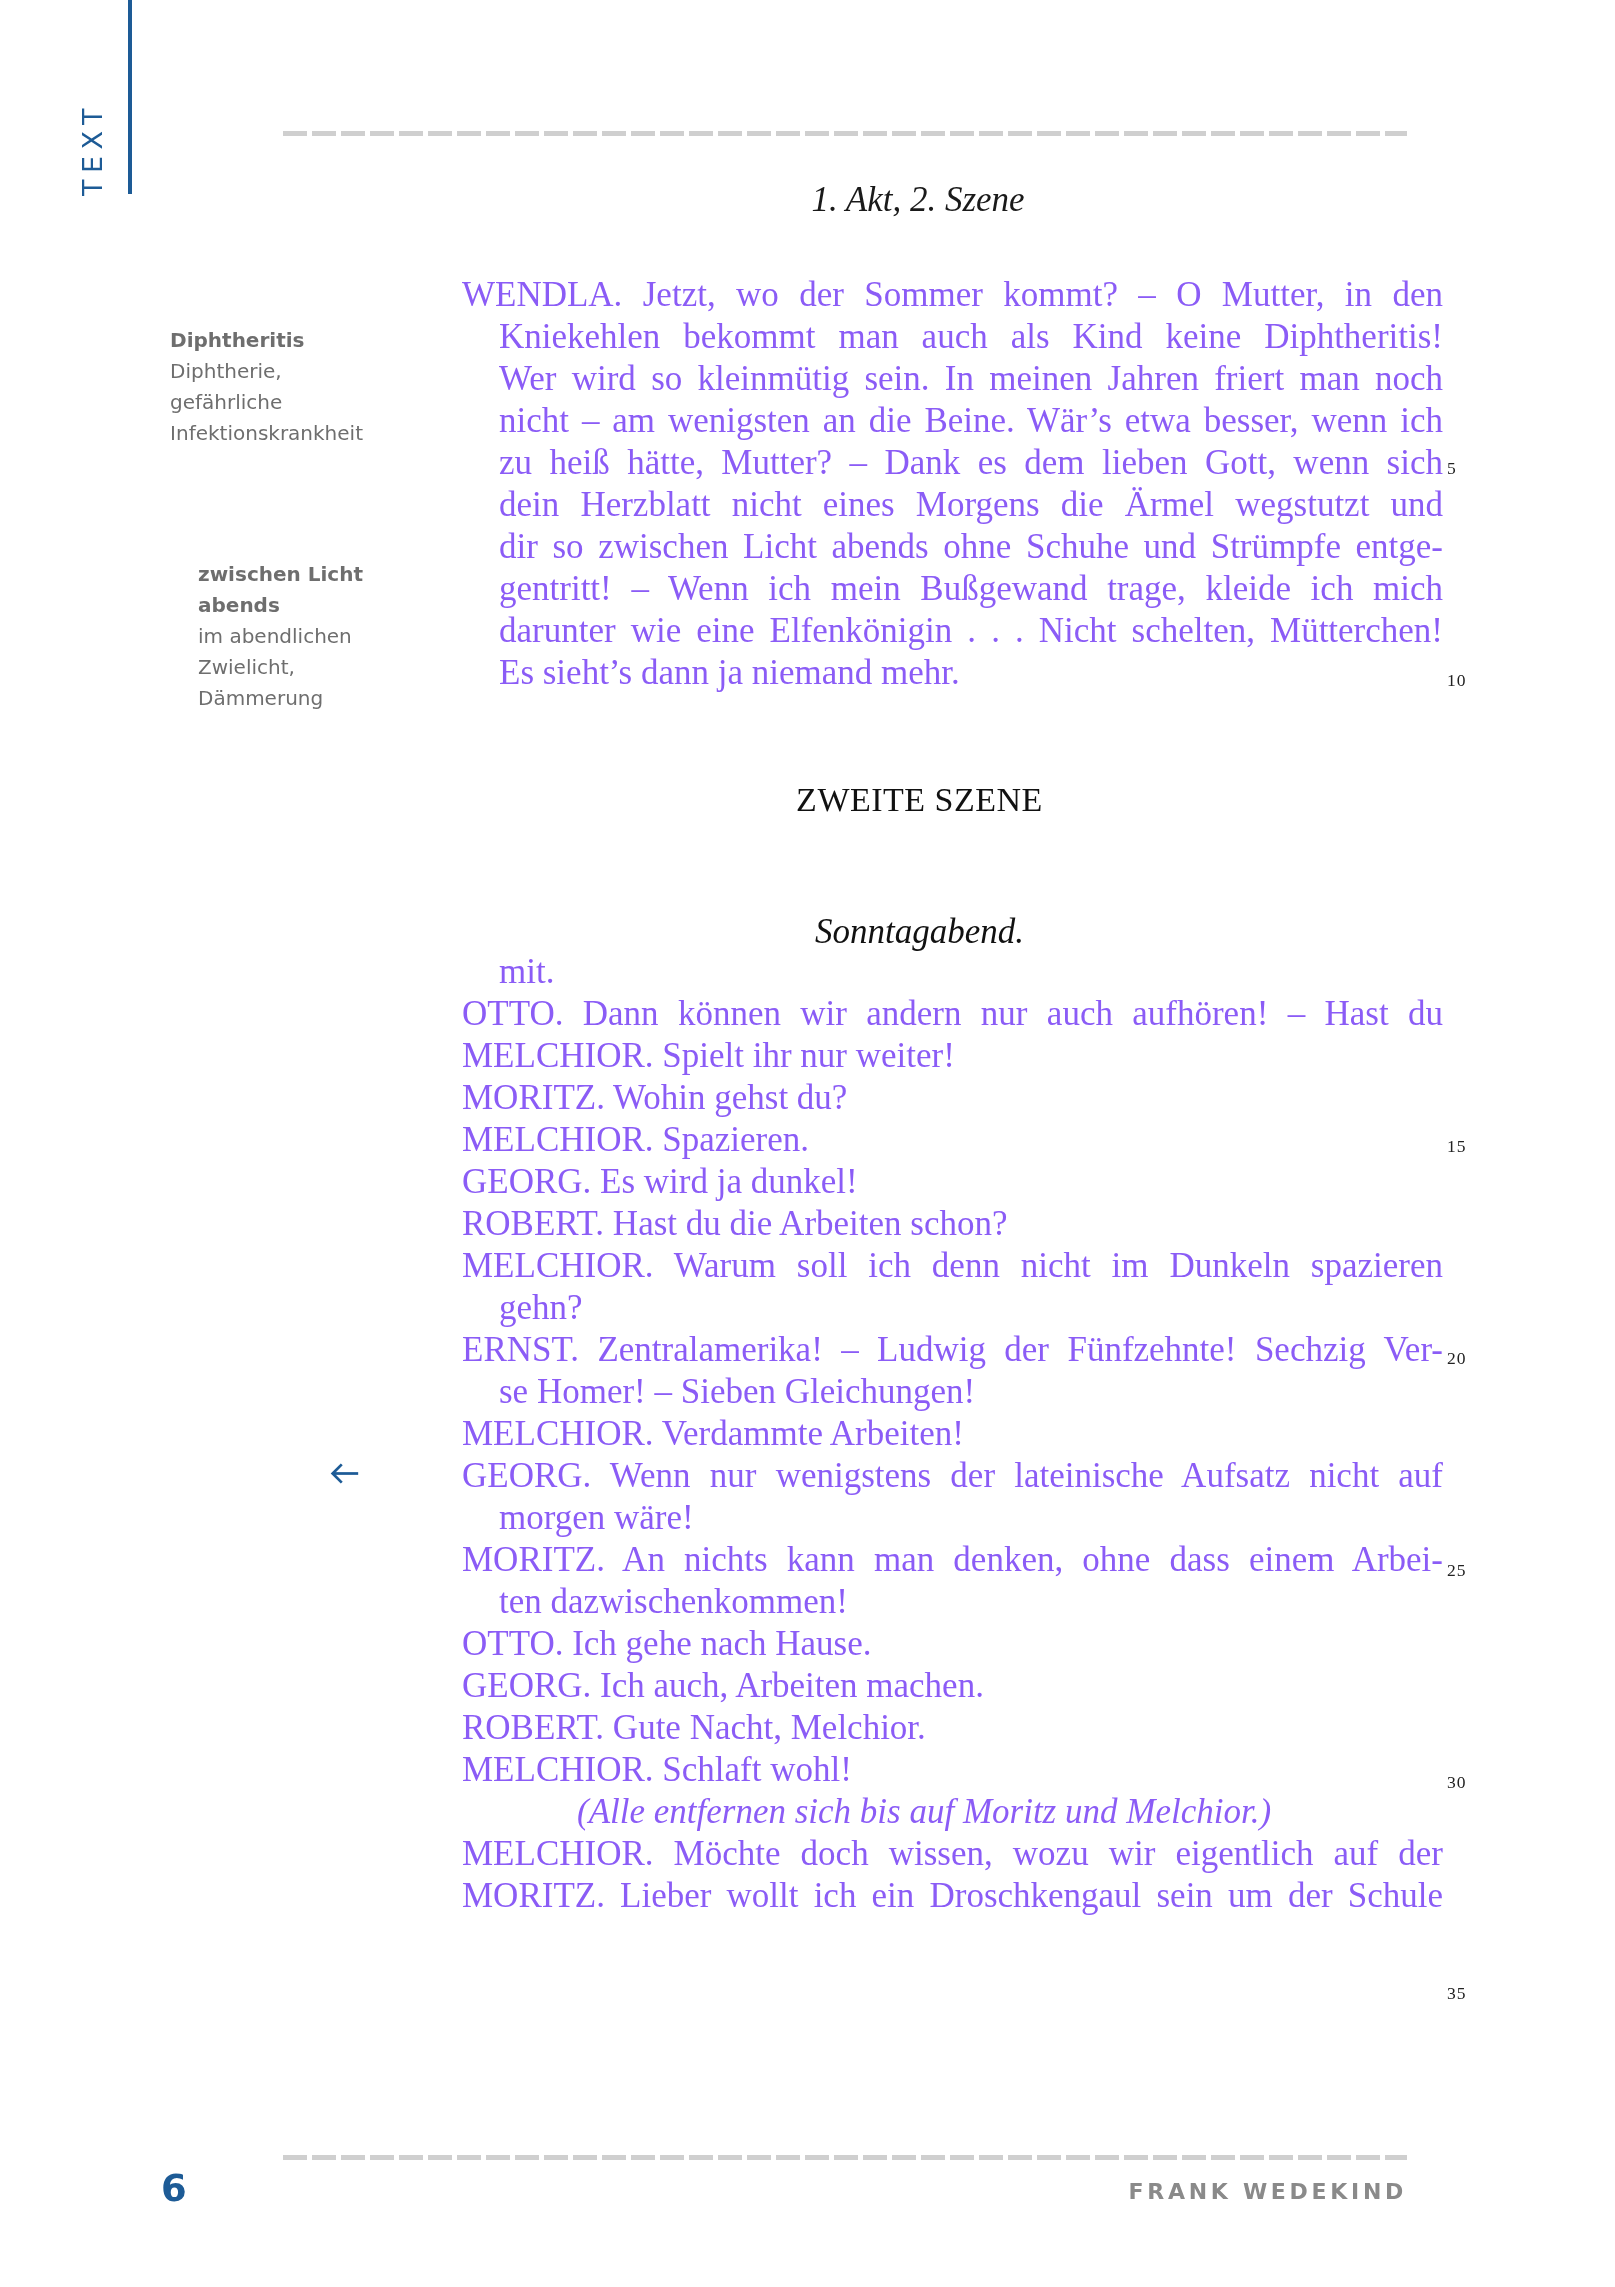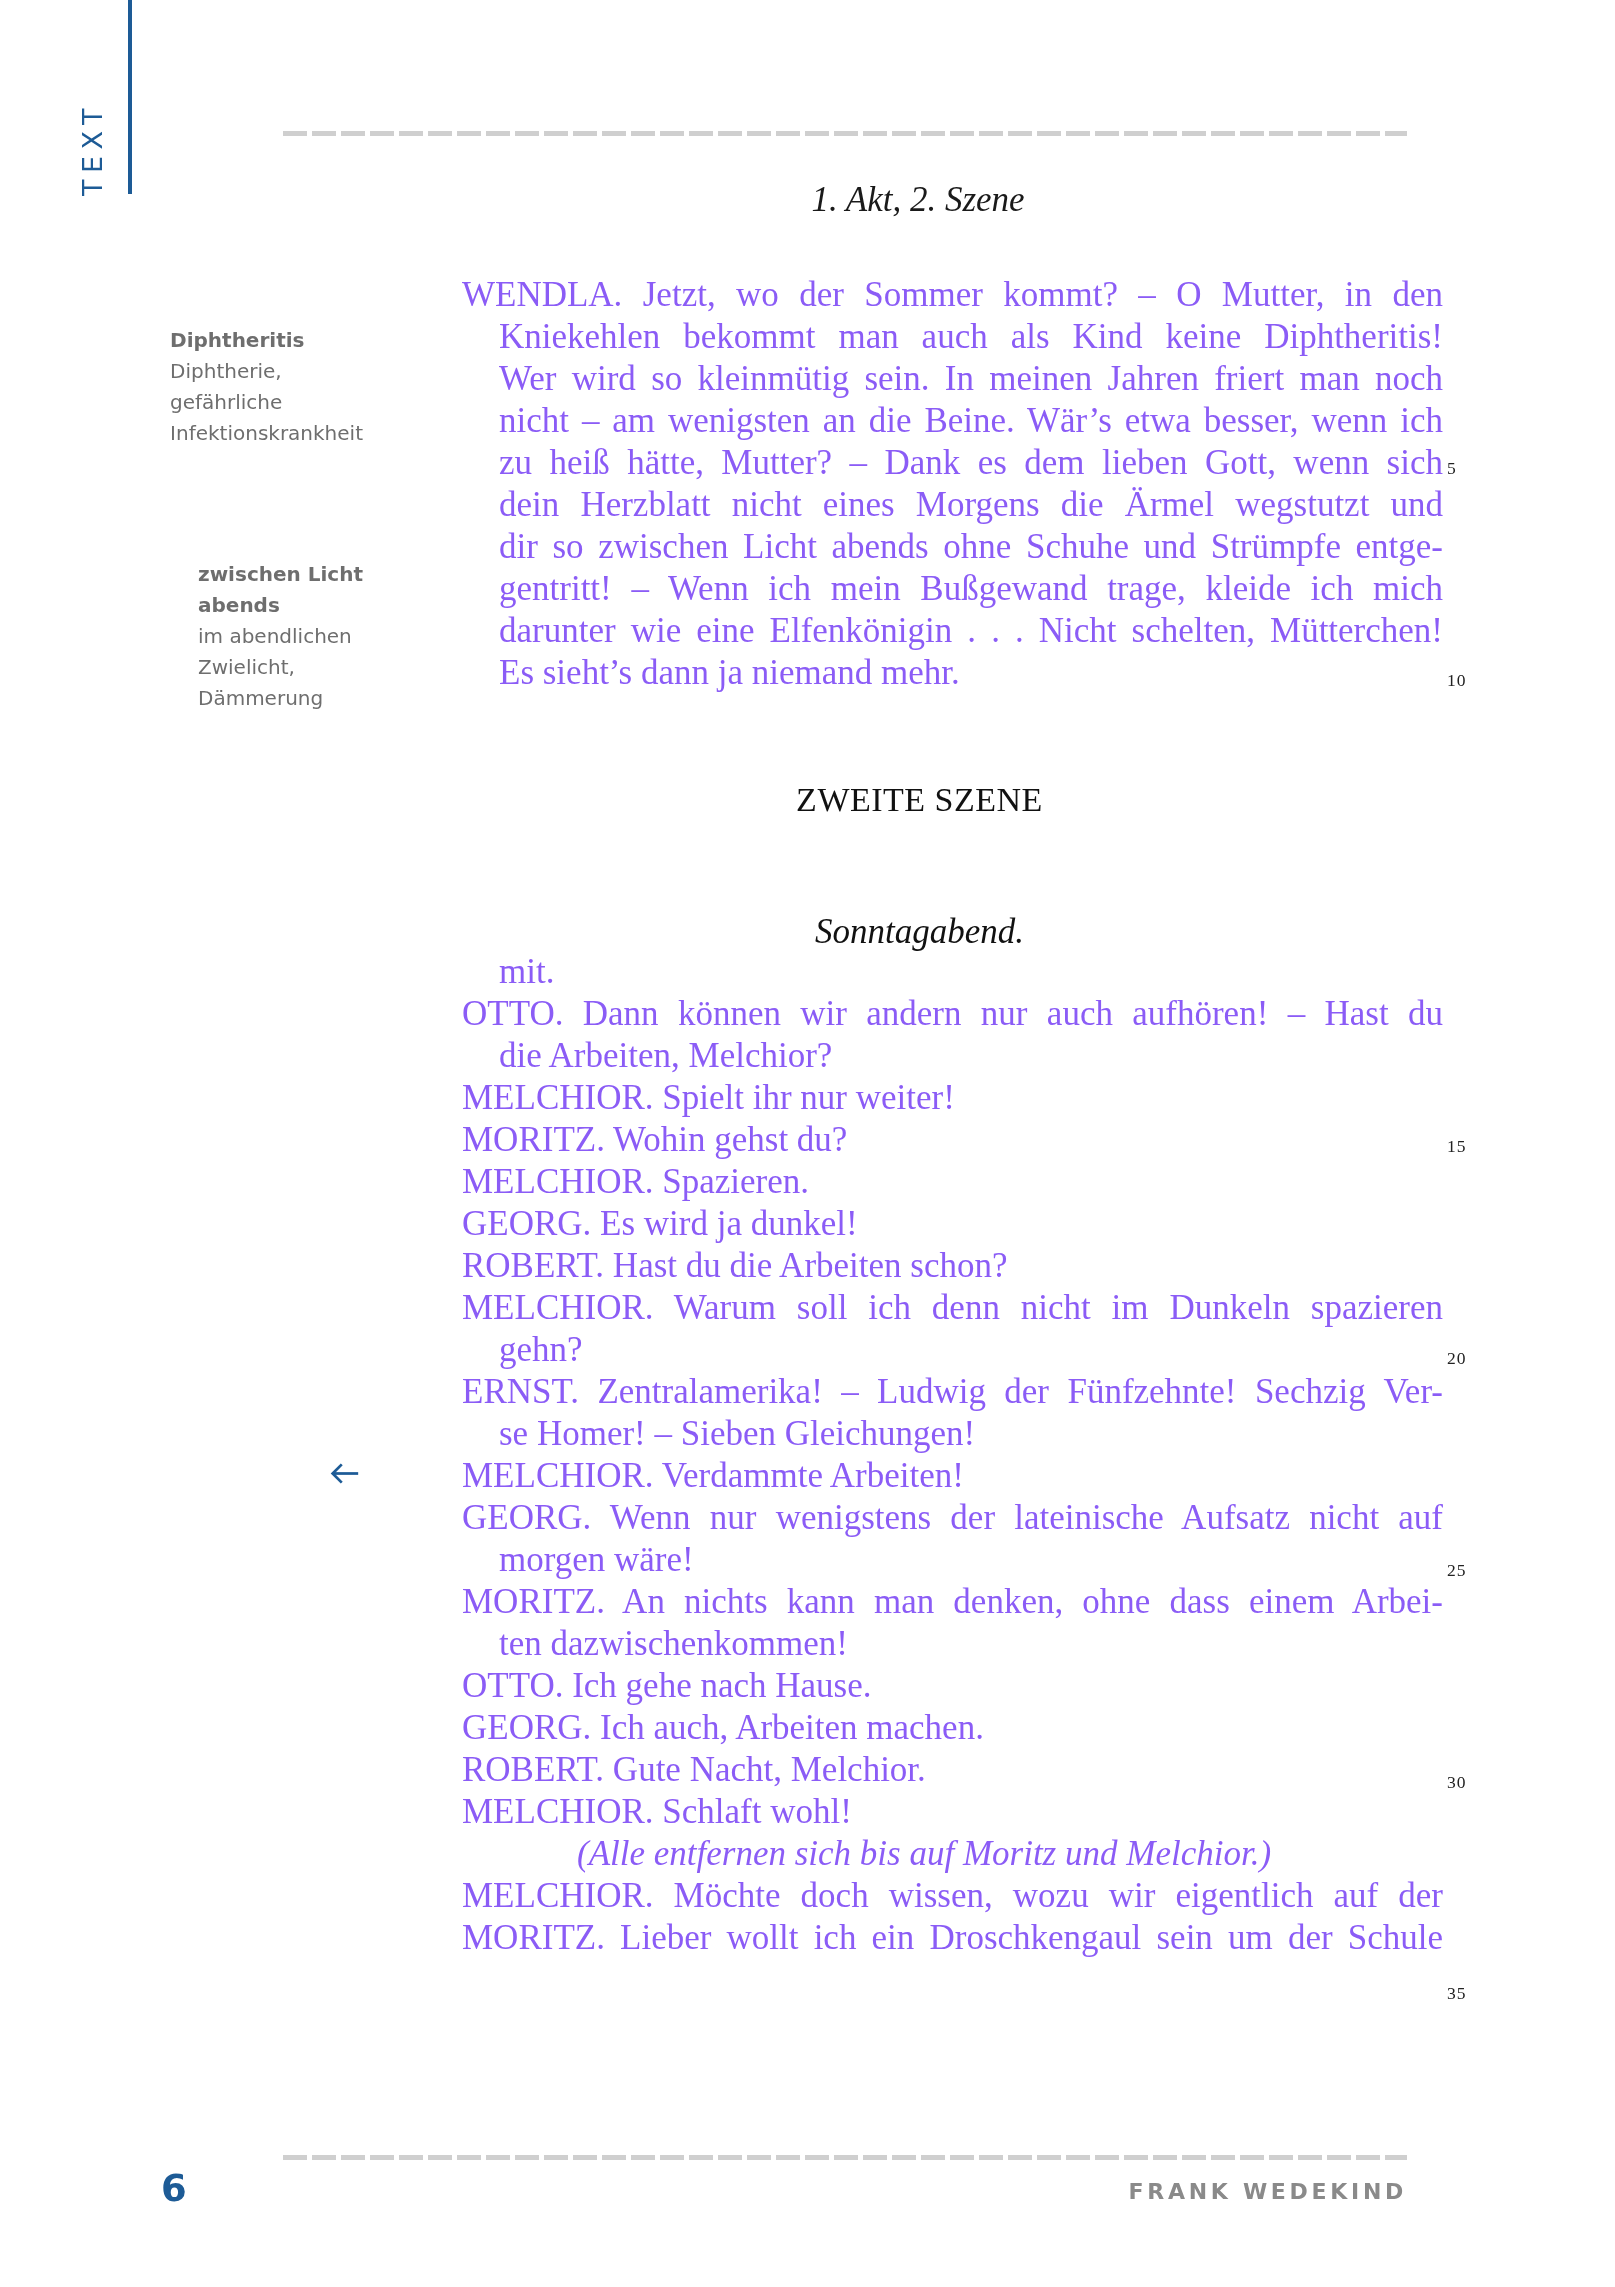--- a/index.html
+++ b/index.html
@@ -117,21 +117,20 @@
     <span class="line indent">darunter wie eine Elfenkönigin . . . Nicht schelten, Mütterchen!</span>
     <span class="line indent last">Es sieht’s dann ja niemand mehr.</span>
   </div>
 
   <div class="scene-title">ZWEITE SZENE</div>
   <div class="scene-subtitle">Sonntagabend.</div>
 
   <div class="text-col block-dialogue">
     <span class="line indent short">mit.</span>
     <span class="line">OTTO. Dann können wir andern nur auch aufhören! – Hast du</span>
-    <span class="line indent short">die Arbeiten, Melchior?</span>
     <span class="line short">MELCHIOR. Spielt ihr nur weiter!</span>
     <span class="line short">MORITZ. Wohin gehst du?</span>
     <span class="line short">MELCHIOR. Spazieren.</span>
     <span class="line short">GEORG. Es wird ja dunkel!</span>
     <span class="line short">ROBERT. Hast du die Arbeiten schon?</span>
     <span class="line">MELCHIOR. Warum soll ich denn nicht im Dunkeln spazieren</span>
     <span class="line indent short">gehn?</span>
     <span class="line">ERNST. Zentralamerika! – Ludwig der Fünfzehnte! Sechzig Ver-</span>
     <span class="line indent short">se Homer! – Sieben Gleichungen!</span>
     <span class="line short">MELCHIOR. Verdammte Arbeiten!</span>

